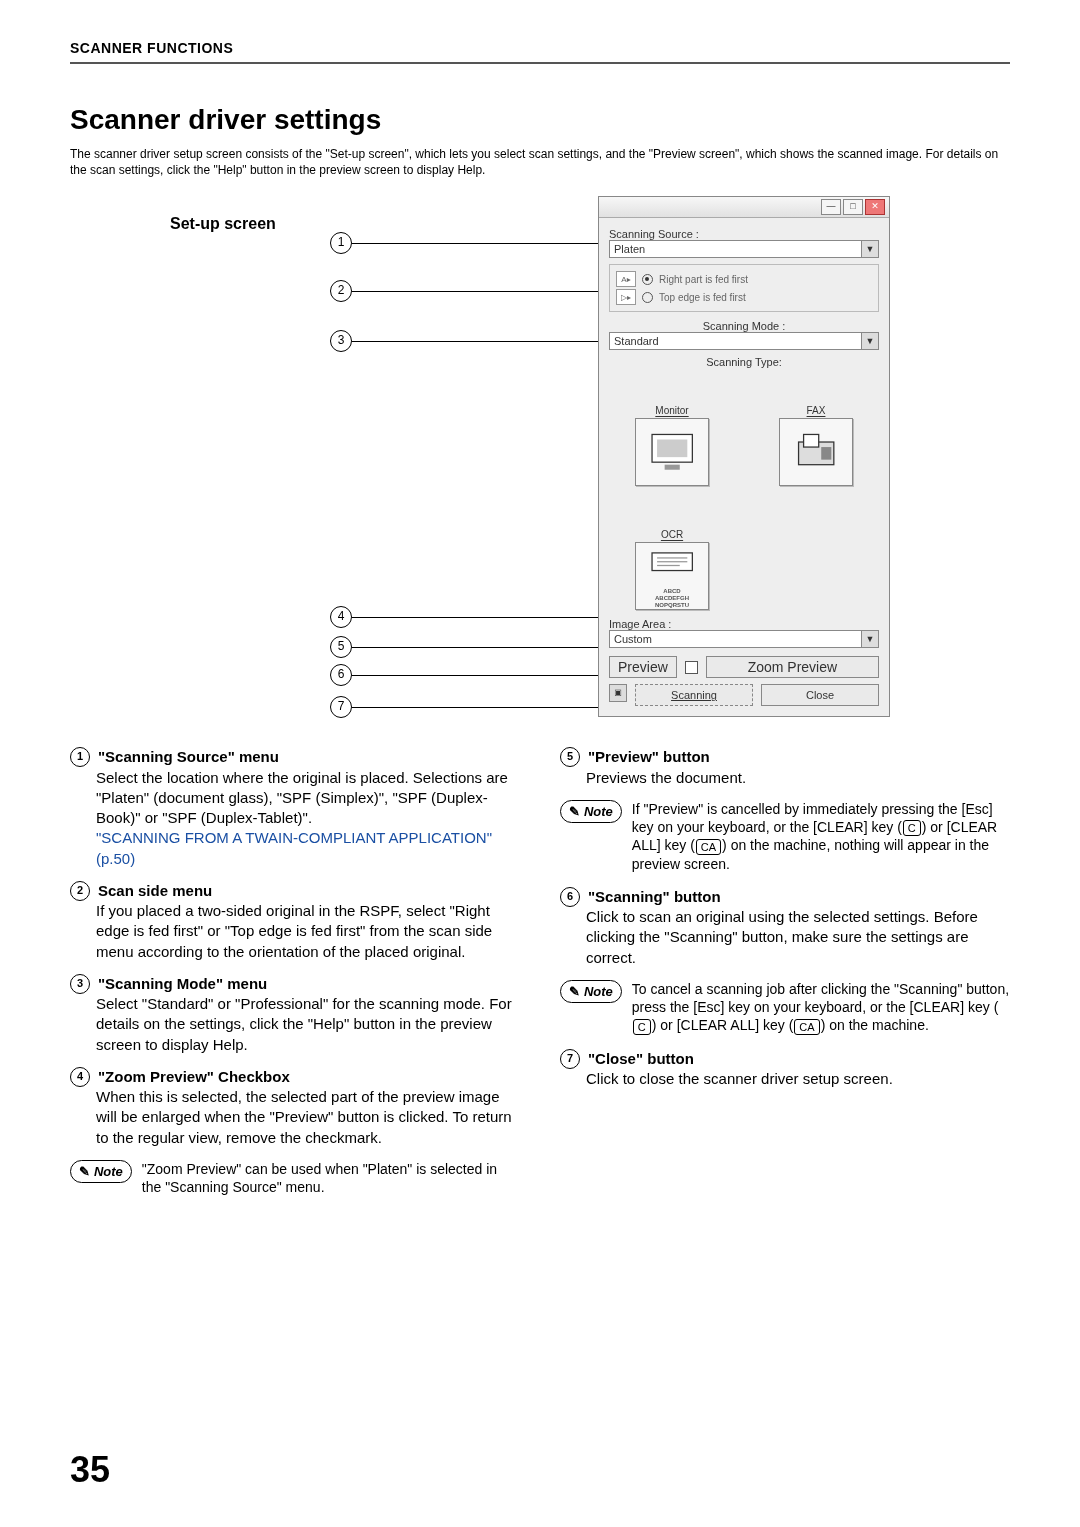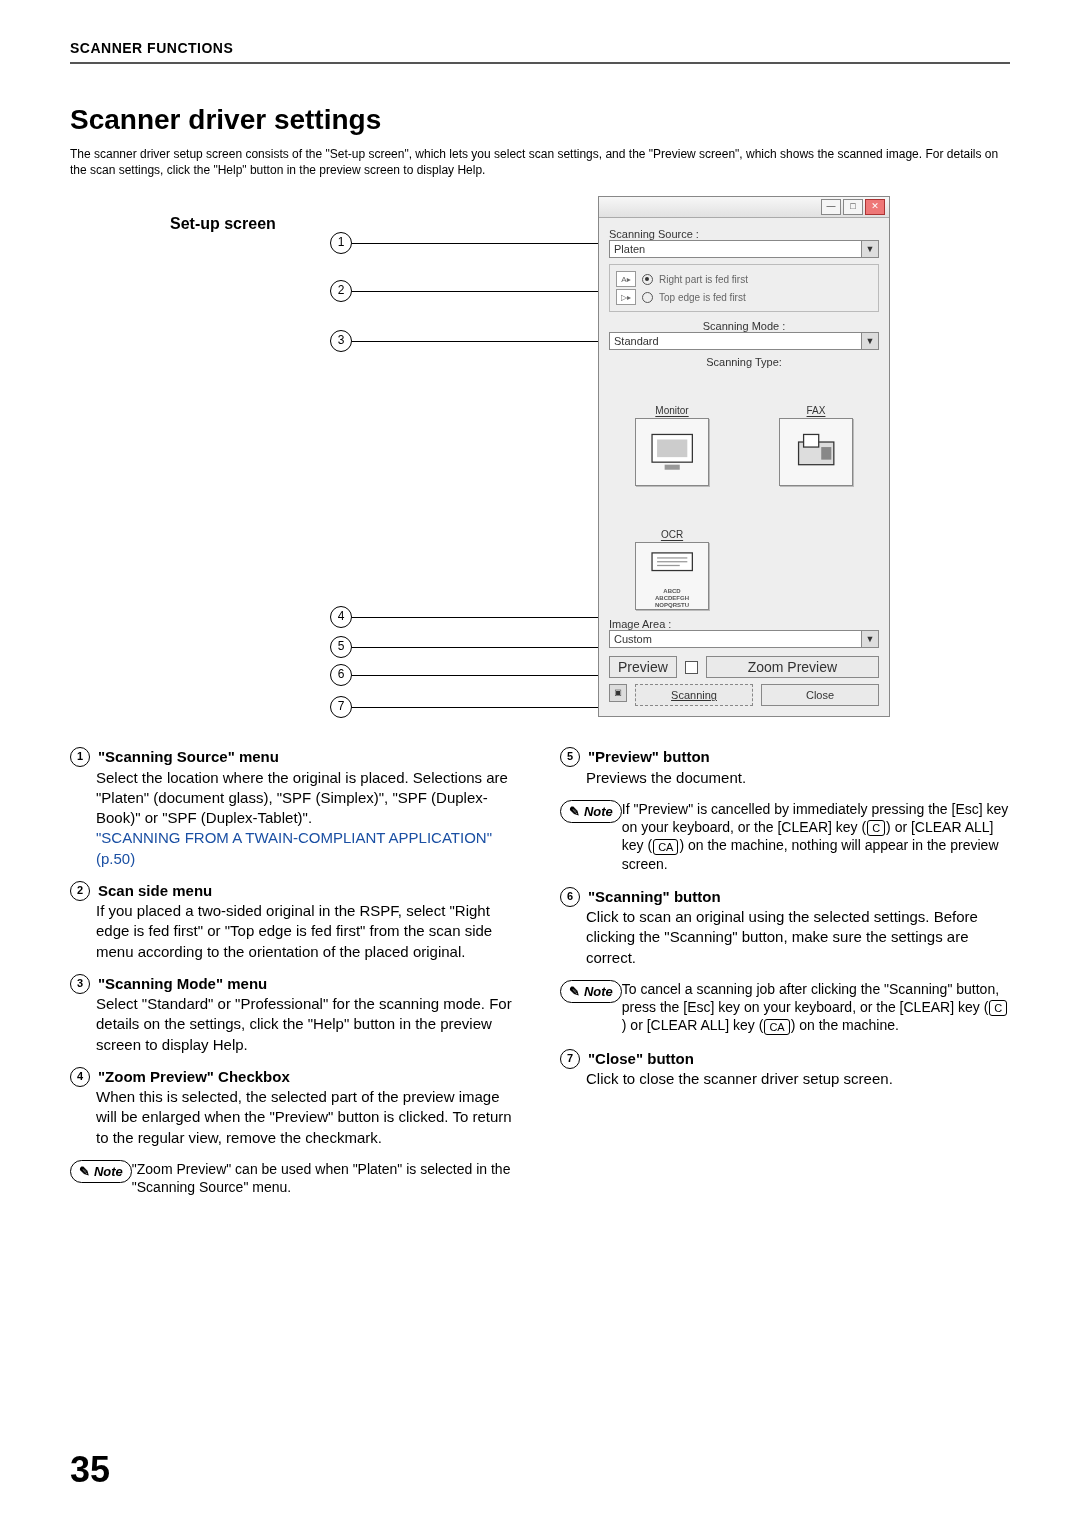--- a/index.html
+++ b/index.html
@@ -113,21 +113,21 @@
   .callnum { width:20px; height:20px; border:1.5px solid #000; border-radius:50%; text-align:center; line-height:19px; font-size:12px; background:#fff; z-index:5;}
   .leader { height:1px; background:#000; }
   
   .cols { display:flex; gap:40px; margin-top:10px;}
   .col { flex:1; font-size:15px; line-height:1.35; }
   .item { margin-bottom:12px; }
   .item-head { font-weight:bold; display:flex; gap:8px; align-items:flex-start; }
   .circled { width:18px; height:18px; border:1.5px solid #000; border-radius:50%; text-align:center; line-height:17px; font-size:11px; flex-shrink:0; }
   .item-body { margin-left:26px; }
   .linkish { color:#1a4fa3; }
-  .note-box { display:flex; align-items:flex-start; margin-top:6px; margin-left:0;}
+  .note-box { display:flex; gap:10px; align-items:flex-start; margin-top:6px; margin-left:0;}
   .note-badge { border:1.5px solid #000; border-radius:14px; padding:2px 8px; font-size:13px; font-style:italic; font-weight:bold; display:flex; align-items:center; gap:4px; flex-shrink:0; background:#fff;}
   .note-badge::before{content:"✎"; font-style:normal;}
   .note-text { font-size:14px; line-height:1.3; }
   .key { display:inline-block; border:1px solid #000; border-radius:3px; padding:0 4px; font-size:11px; line-height:14px; vertical-align:middle; margin:0 1px;}
   
   .pagenum { position:absolute; left:70px; bottom:36px; font-size:36px; font-weight:bold; }
   
   .icn-monitor, .icn-photo, .icn-fax, .icn-ocr { width:70%; height:70%; }
 </style>
 </head>

